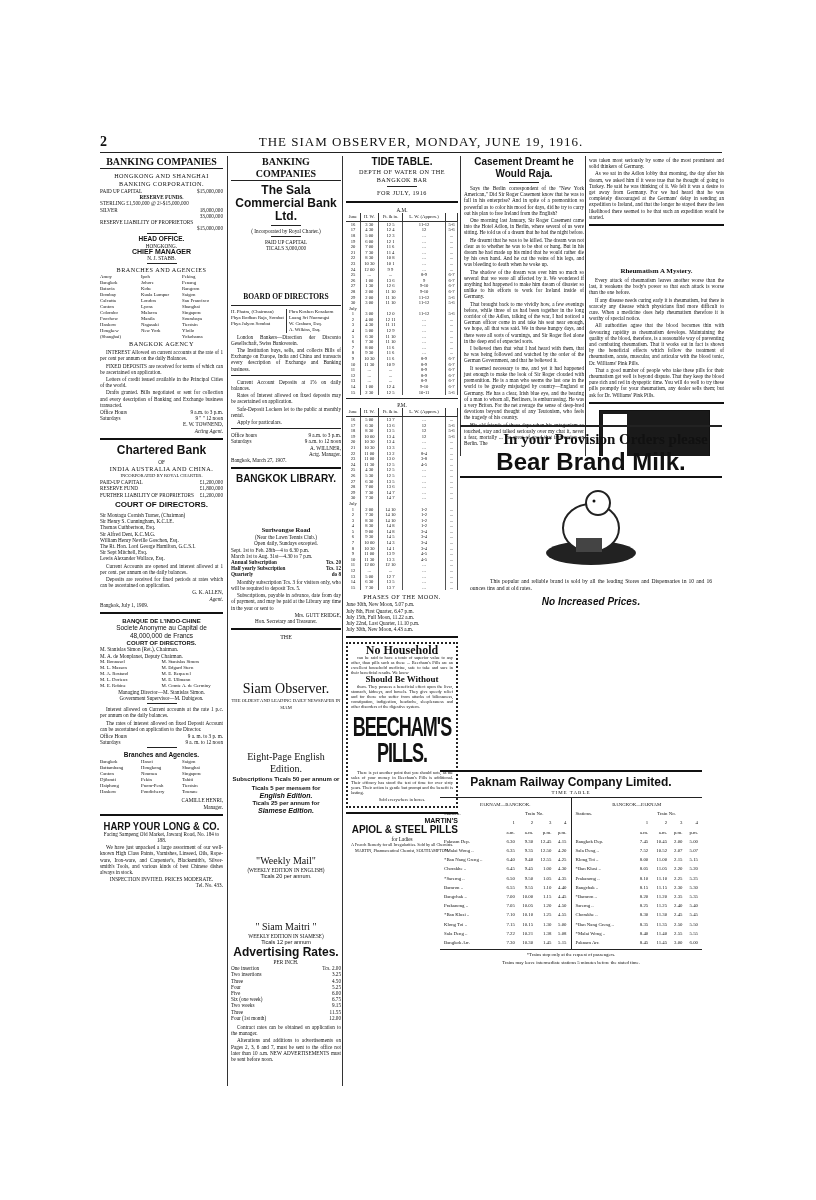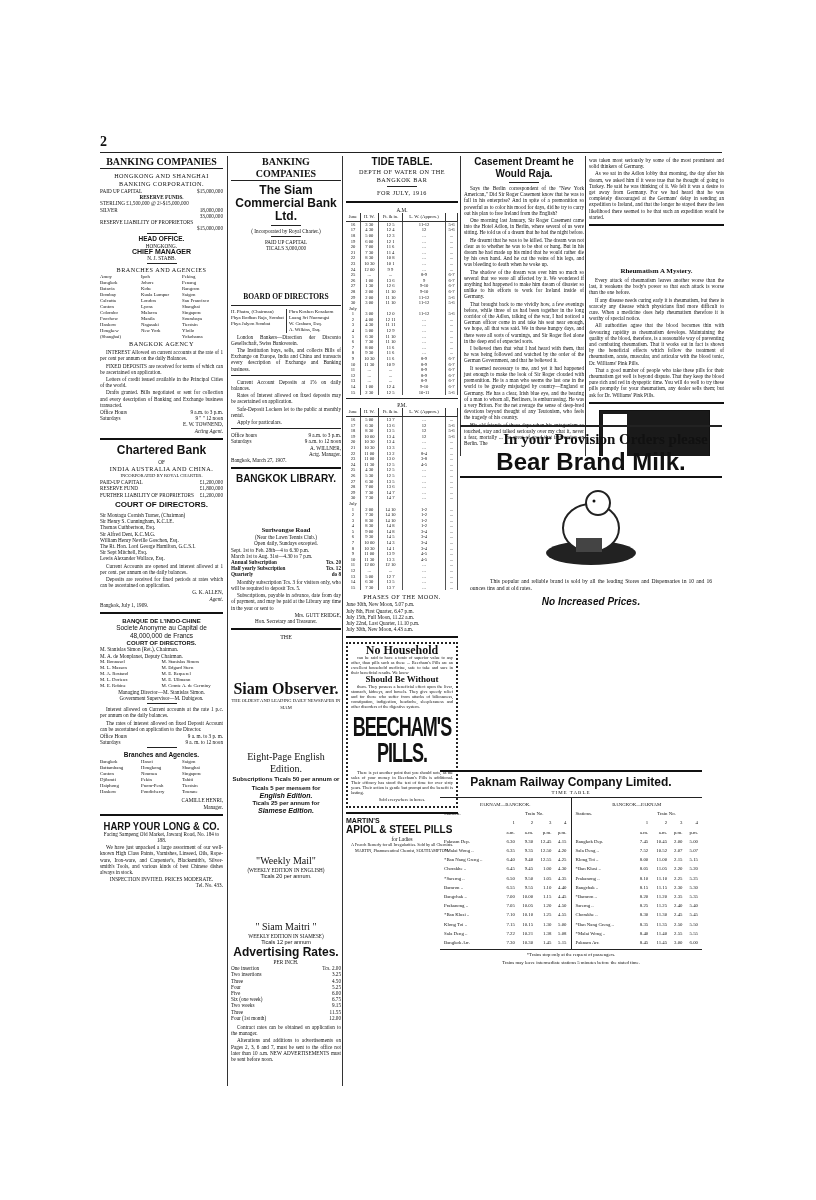--- a/index.html
+++ b/index.html
@@ -52,29 +52,30 @@
   .rail-half td:first-child, .rail-half th:first-child { text-align: left; }
   .rail-note { font-size: 4.8px; line-height: 6px; text-align: center; margin-top: 2px; }
   .dales { border: 1px solid #111; background: #1a1a1a; color: #fff; margin: 6px 14px 2px 10px; padding: 3px; height: 58px; display: flex; }
   .dales .fig { width: 24px; background: #fff; margin-right: 3px; }
   .dales .dt { flex: 1; }
   .dales .d1 { font-family: "Liberation Serif", serif; font-weight: bold; font-size: 14px; text-align: center; line-height: 14px; }
   .dales .d2 { font-family: "Liberation Serif", serif; font-weight: bold; font-size: 9px; text-align: center; line-height: 10px; }
   .dales .d3 { background: #fff; color: #111; font-size: 4.2px; line-height: 5px; padding: 1px; margin-top: 2px; }
   .beech-1 { font-family: "Liberation Serif", serif; font-weight: bold; font-size: 12px; text-align: center; }
   .beech-big { font-family: "Liberation Sans", sans-serif; font-weight: bold; font-size: 18px; line-height: 18px; text-align: center; letter-spacing: -1px; transform: scaleY(1.5); margin: 8px 0; }
-  .martin { font-family: "Liberation Sans", sans-serif; font-weight: bold; text-align: left; }
+  .martin { font-family: "Liberation Sans", sans-serif; font-weight: bold; text-align: right; }
 </style>
 </head>
 <body>
 
 <div class="page">
 
   <div class="masthead">
     <span class="page-num">2</span>
+    <span class="mast-title">THE SIAM OBSERVER, MONDAY, JUNE 19, 1916.</span>
   </div>
   <div class="mast-rule"></div>
 
   <div class="col c1">
     <div class="hd h-bank">BANKING COMPANIES</div>
 
     <div>
       <div class="h-sm">HONGKONG AND SHANGHAI BANKING CORPORATION.</div>
       <div class="row">
           <span>PAID UP CAPITAL</span>
@@ -246,21 +247,21 @@
       <div class="cen">Facing Sampeng Old Market, Jawaraj Road, No. 184 to 188.</div>
       <div class="p">We have just unpacked a large assortment of our well-known High Class Paints, Varnishes, Linseed, Oils, Rope-ware, Iron-ware, and Carpenter's, Blacksmith's, Silver-smith's Tools, and various kinds of best Chinese dishes always in stock.</div>
       <div class="cen">INSPECTION INVITED. PRICES MODERATE.</div>
       <div style="text-align:right">Tel. No. 433.</div>
     </div>
   </div>
 
   <div class="col c2">
     <div class="hd h-bank">BANKING COMPANIES</div>
     <div>
-      <div class="hd h-big">The Siam Commercial Bank Ltd.</div>
+      <div class="hd h-big">The Sala Commercial Bank Ltd.</div>
       <div class="short-rule"></div>
       <div class="cen">( Incorporated by Royal Charter.)</div>
       <div class="short-rule"></div>
       <div class="cen">PAID UP CAPITAL</div>
       <div class="cen">TICALS 3,000,000</div>
       <div class="serif-big" style="font-size:7.5px;line-height:10px">BOARD OF DIRECTORS</div>
       <div class="rule"></div>
       <div class="grid2">
         <div>
           <div>H. Phatra, (Chairman)</div>
@@ -317,21 +318,21 @@
         </div>
       <div class="p">Monthly subscription Tcs. 3 for visitors only, who will be required to deposit Tcs. 5.</div>
       <div class="p">Subscriptions, payable in advance, date from day of payment, and may be paid at the Library any time in the year or sent to</div>
       <div style="text-align:right">Mrs. GUTT ERIDGE,</div>
       <div class="cen">Hon. Secretary and Treasurer.</div>
     </div>
     <div class="rule-thick"></div>
 
     <div>
       <div class="cen" style="font-size:6px">THE</div>
-      <div class="serif-big" style="font-size:16px;line-height:18px;font-weight:bold">Siam Observer.</div>
+      <div class="serif-big" style="font-size:14px;line-height:18px;font-weight:normal">Siam Observer.</div>
       <div class="cen" style="font-size:4.6px">THE OLDEST AND LEADING DAILY NEWSPAPER IN SIAM</div>
       <div class="serif-big" style="font-size:10px;line-height:12px;font-weight:normal">Eight-Page English Edition.</div>
       <div class="hd" style="font-size:6px;line-height:9px">Subscriptions Ticals 50 per annum or Ticals 5 per mensem for</div>
       <div class="hd italic" style="font-size:7px">English Edition.</div>
       <div class="hd" style="font-size:6px;line-height:9px">Ticals 25 per annum for</div>
       <div class="hd italic" style="font-size:7px">Siamese Edition.</div>
       <div class="serif-big" style="font-size:10px;line-height:13px;font-weight:normal">"Weekly Mail"</div>
       <div class="cen">(WEEKLY EDITION IN ENGLISH)</div>
       <div class="hd" style="font-size:5.5px;font-weight:normal">Ticals 20 per annum.</div>
       <div class="serif-big" style="font-size:10px;line-height:13px;font-weight:normal">" Siam Maitri "</div>

